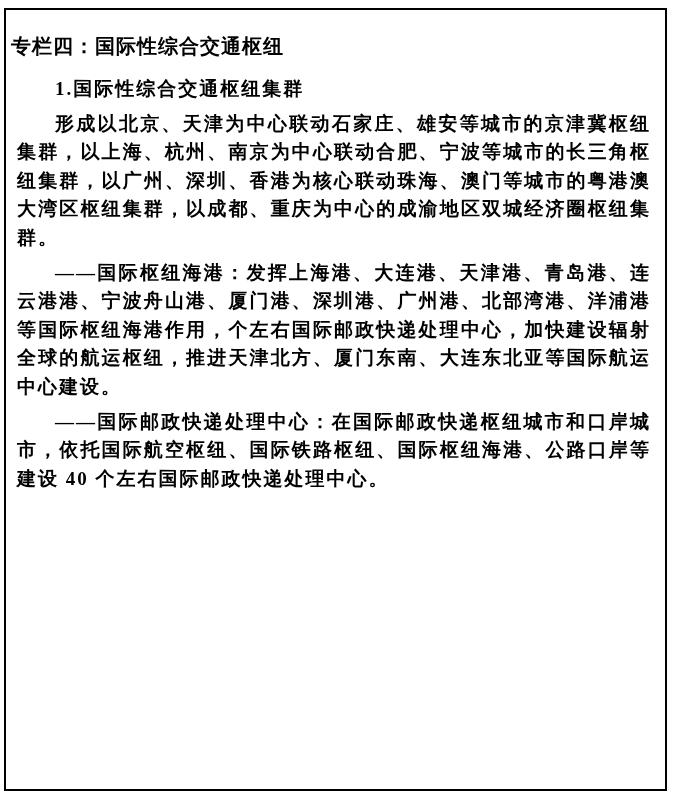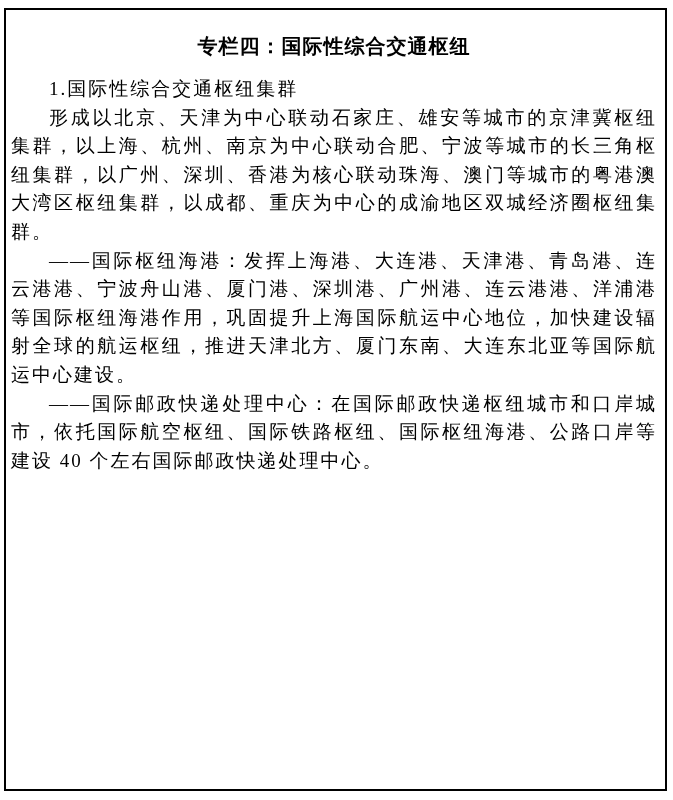--- a/index.html
+++ b/index.html
@@ -26,43 +26,44 @@
     padding: 24px 8px 0 5px;
     overflow: hidden;
     color: var(--text-color);
   }
   .title {
     font-family: "Liberation Sans", "DejaVu Sans", sans-serif;
     font-weight: bold;
     font-size: 20px;
     line-height: 24px;
     letter-spacing: 1px;
-    text-align: center;
+    text-align: left;
     margin: 0 0 17px 0;
   }
   .bodytext {
     font-size: 19px;
     line-height: 28.6px;
     letter-spacing: 2px;
   }
   .heading, .para {
-    margin: 0;
+    margin: 6px;
     text-indent: 2em;
+    font-weight: bold;
   }
   .para {
     text-align: justify;
     text-justify: inter-character;
   }
 </style>
 </head>
 <body>
 
 <div class="page">
   <div class="box">
     <h1 class="title">专栏四：国际性综合交通枢纽</h1>
     <div class="bodytext">
       <p class="heading">1.国际性综合交通枢纽集群</p>
       <p class="para">形成以北京、天津为中心联动石家庄、雄安等城市的京津冀枢纽集群，以上海、杭州、南京为中心联动合肥、宁波等城市的长三角枢纽集群，以广州、深圳、香港为核心联动珠海、澳门等城市的粤港澳大湾区枢纽集群，以成都、重庆为中心的成渝地区双城经济圈枢纽集群。</p>
-      <p class="para">——国际枢纽海港：发挥上海港、大连港、天津港、青岛港、连云港港、宁波舟山港、厦门港、深圳港、广州港、连云港港、洋浦港等国际枢纽海港作用，巩固提升上海国际航运中心地位，加快建设辐射全球的航运枢纽，推进天津北方、厦门东南、大连东北亚等国际航运中心建设。</p>
+      <p class="para">——国际枢纽海港：发挥上海港、大连港、天津港、青岛港、连云港港、宁波舟山港、厦门港、深圳港、广州港、北部湾港、洋浦港等国际枢纽海港作用，个左右国际邮政快递处理中心，加快建设辐射全球的航运枢纽，推进天津北方、厦门东南、大连东北亚等国际航运中心建设。</p>
       <p class="para">——国际邮政快递处理中心：在国际邮政快递枢纽城市和口岸城市，依托国际航空枢纽、国际铁路枢纽、国际枢纽海港、公路口岸等建设 40 个左右国际邮政快递处理中心。</p>
     </div>
   </div>
 </div>
 
 </body></html>

